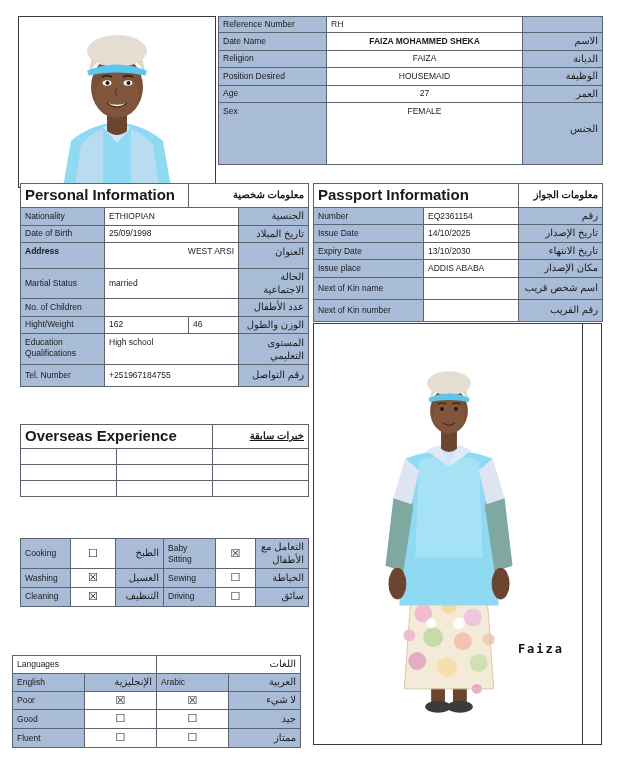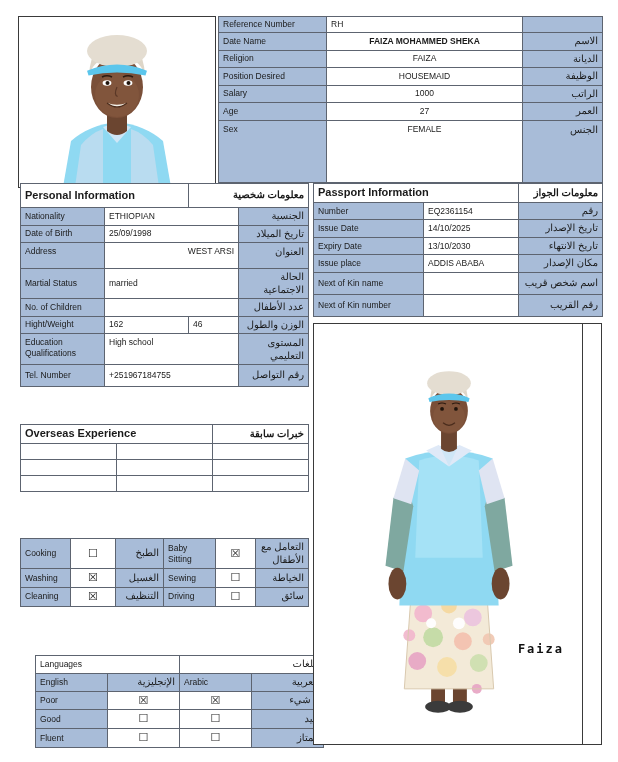--- a/index.html
+++ b/index.html
@@ -35,21 +35,21 @@
   .white { background: #ffffff; }
   .ar {
     direction: rtl;
     text-align: right;
     font-size: 10px;
   }
   .ctr { text-align: center; }
   .bold { font-weight: bold; }
   .sec-title {
     font-weight: bold;
-    font-size: 11px;
+    font-size: 15px;
   }
 
   
   #header-block {
     position: absolute;
     left: 18px;
     top: 16px;
     width: 584px;
     height: 173px;
   }
@@ -77,21 +77,21 @@
   #overseas-block {
     position: absolute;
     left: 20px; top: 424px; width: 288px;
   }
   #skills-block {
     position: absolute;
     left: 20px; top: 538px; width: 288px;
   }
   #languages-block {
     position: absolute;
-    left: 35px; top: 655px; width: 288px;
+    left: 12px; top: 655px; width: 288px;
   }
 
   
   #passport-block {
     position: absolute;
     left: 313px; top: 183px; width: 289px;
   }
   #fullbody-panel {
     position: absolute;
     left: 313px; top: 323px;
@@ -197,33 +197,28 @@
           <td class="blue">Religion</td>
           <td class="white ctr">FAIZA</td>
           <td class="blue ar">الديانة</td>
         </tr>
         <tr>
           <td class="blue">Position Desired</td>
           <td class="white ctr">HOUSEMAID</td>
           <td class="blue ar">الوظيفة</td>
         </tr>
         <tr>
-          <td class="blue">Salary</td>
-          <td class="white ctr">1000</td>
-          <td class="blue ar">الراتب</td>
-        </tr>
-        <tr>
           <td class="blue">Age</td>
           <td class="white ctr">27</td>
           <td class="blue ar">العمر</td>
         </tr>
         <tr>
           <td class="blue" style="height:62px; vertical-align:top; padding-top:3px;">Sex</td>
           <td class="white ctr" style="height:62px; vertical-align:top; padding-top:3px;">FEMALE</td>
-          <td class="blue ar" style="height:62px; vertical-align:top; padding-top:3px;">الجنس</td>
+          <td class="blue ar" style="height:62px; vertical-align:top; padding-top:20px;">الجنس</td>
         </tr>
       </tbody>
     </table>
   </div>
 </div>
 
 <div id="personal-block">
   <table class="tbl">
     <colgroup>
         <col style="width:84px">
@@ -240,21 +235,21 @@
         <td class="blue">Nationality</td>
         <td class="white" colspan="2">ETHIOPIAN</td>
         <td class="blue ar">الجنسية</td>
       </tr>
       <tr>
         <td class="blue">Date of Birth</td>
         <td class="white" colspan="2">25/09/1998</td>
         <td class="blue ar">تاريخ الميلاد</td>
       </tr>
       <tr>
-        <td class="blue tall" style="vertical-align:top;padding-top:3px;">Address</td>
+        <td class="blue tall" style="vertical-align:top;padding-top:3px;font-weight:bold;">Address</td>
         <td class="white tall" colspan="2" style="vertical-align:top;padding-top:3px;text-align:right;">WEST ARSI</td>
         <td class="blue ar tall" style="vertical-align:top;padding-top:3px;">العنوان</td>
       </tr>
       <tr>
         <td class="blue tall2">Martial Status</td>
         <td class="white tall2" colspan="2">married</td>
         <td class="blue ar tall2">الحالة الاجتماعية</td>
       </tr>
       <tr>
         <td class="blue">No. of Children</td>
@@ -330,21 +325,21 @@
 <div id="overseas-block">
   <table class="tbl">
     <colgroup>
         <col style="width:96px">
         <col style="width:96px">
         <col style="width:96px">
       </colgroup>
     <tbody>
       <tr>
         <td class="white sec-title" colspan="2" style="height:18px;">Overseas Experience</td>
-        <td class="white ar bold" style="height:14px;">خبرات سابقة</td>
+        <td class="white ar bold" style="height:14px;text-decoration:underline;">خبرات سابقة</td>
       </tr>
       <tr>
         <td class="white" style="height:16px;"></td>
         <td class="white" style="height:16px;"></td>
         <td class="white" style="height:16px;"></td>
       </tr>
       <tr>
         <td class="white" style="height:16px;"></td>
         <td class="white" style="height:16px;"></td>
         <td class="white" style="height:16px;"></td>

